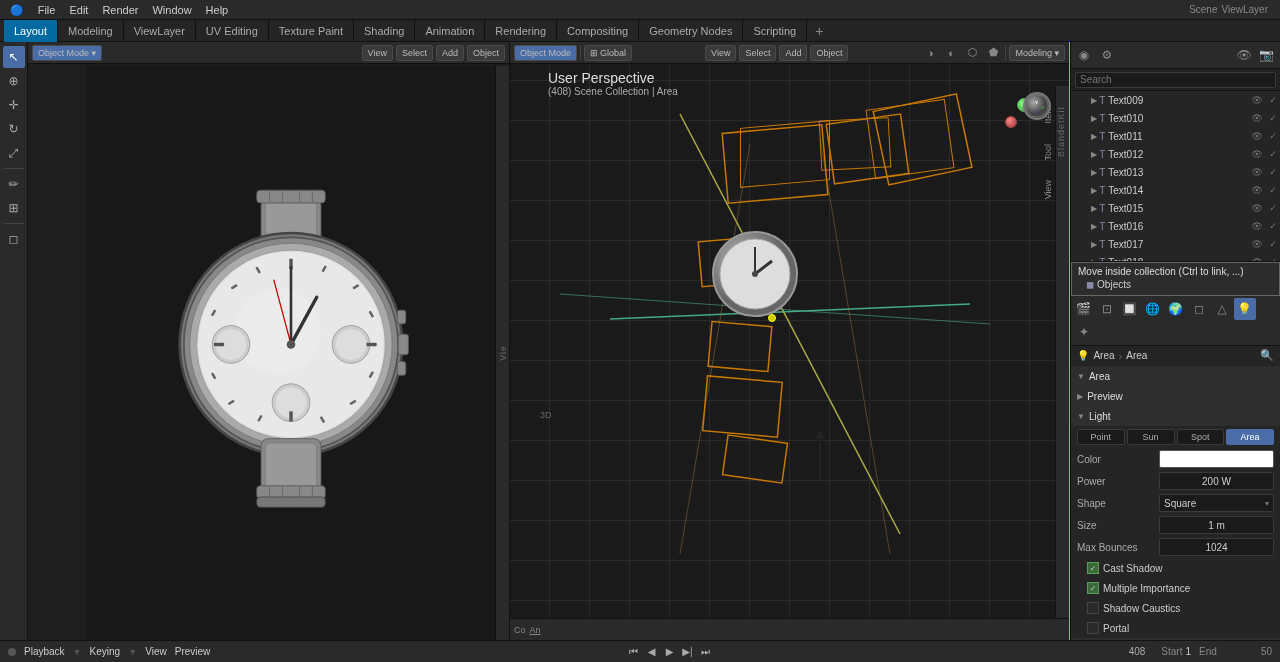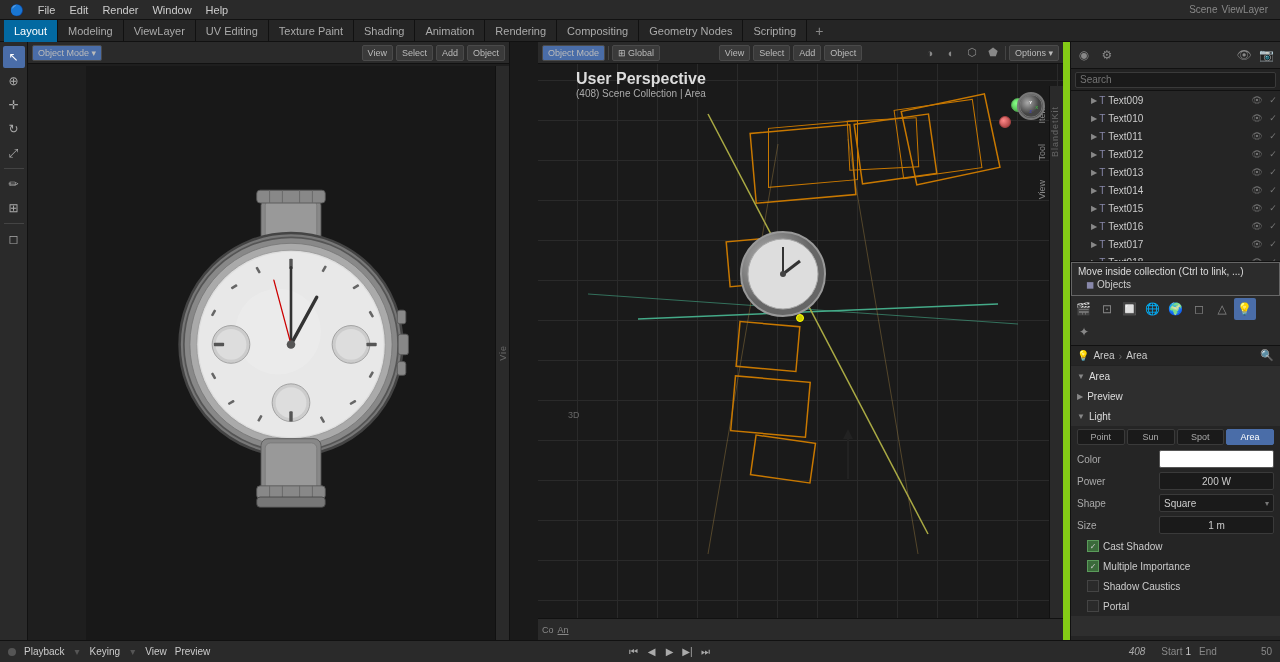--- a/index.html
+++ b/index.html
@@ -114,22 +114,21 @@
     .watch-svg {
       width: 360px;
       height: 360px;
     }
 
     
     #mid-panel {
       flex: 1;
       background: #1a1a1a;
       position: relative;
-      border-right: 7px solid #84cc16;
-      margin-left: 28px;
+      border-right: 1px solid #84cc16;
     }
 
     
     .grid-canvas {
       position: absolute;
       top: 0; left: 0; right: 0; bottom: 0;
       background:
         repeating-linear-gradient(0deg, transparent, transparent 39px, #2a2a2a 39px, #2a2a2a 40px),
         repeating-linear-gradient(90deg, transparent, transparent 39px, #2a2a2a 39px, #2a2a2a 40px);
       background-color: #1a1a1a;
@@ -519,23 +518,23 @@
       background: #2a2a2a;
       border-top: 1px solid #111;
       display: flex;
       align-items: center;
       padding: 0 4px;
       gap: 4px;
       z-index: 20;
     }
 
     .viewport-overlay-text {
-      font-size: 16px;
+      font-size: 14px;
       color: #ddd;
-      font-weight: 700;
+      font-weight: 400;
     }
 
     
     .vp-nav-sphere {
       position: absolute;
       right: 18px;
       top: 28px;
       width: 28px;
       height: 28px;
       border-radius: 50%;
@@ -766,21 +765,21 @@
       <div class="opt-btn">Select</div>
       <div class="opt-btn">Add</div>
       <div class="opt-btn">Object</div>
       <div style="flex:1;"></div>
 
       <div class="hdr-icon">◑</div>
       <div class="hdr-icon">◐</div>
       <div class="hdr-icon">⬡</div>
       <div class="hdr-icon">⬟</div>
       <div style="width:1px;height:14px;background:#444;"></div>
-      <div class="opt-btn">Options ▾</div>
+      <div class="opt-btn">Modeling ▾</div>
     </div>
 
     <div class="left-strip-mid">
       <div class="icon-square active">↖</div>
       <div class="icon-square">⊕</div>
       <div class="icon-square">✛</div>
       <div class="icon-square">↻</div>
       <div class="icon-square">⤢</div>
     </div>
 
@@ -1065,20 +1064,24 @@
             <span>Square</span>
             <span class="dd-arrow">▾</span>
           </div>
         </div>
 
         <div class="prop-row">
           <span class="prop-label">Size</span>
           <div class="prop-value">1 m</div>
         </div>
 
+        <div class="prop-row">
+          <span class="prop-label">Max Bounces</span>
+          <div class="prop-value">1024</div>
+        </div>
 
         <div class="prop-checkbox-row">
           <div class="prop-checkbox">✓</div>
           <span class="prop-checkbox-label">Cast Shadow</span>
         </div>
 
         <div class="prop-checkbox-row">
           <div class="prop-checkbox">✓</div>
           <span class="prop-checkbox-label">Multiple Importance</span>
         </div>
@@ -1115,21 +1118,21 @@
 
   <div class="anim-btns">
     <div class="anim-btn">⏮</div>
     <div class="anim-btn">◀</div>
     <div class="anim-btn">▶</div>
     <div class="anim-btn">▶|</div>
     <div class="anim-btn">⏭</div>
   </div>
   <div style="flex:1;"></div>
 
-  <span style="color:#aaa;font-size:10px;font-style:italic;">408</span>
+  <span style="color:#aaa;font-size:10px;">408</span>
   <div style="display:flex;align-items:flex-start;gap:3px;margin-left:8px;">
     <span style="color:#888;font-size:10px;">Start</span>
     <span style="color:#ccc;font-size:10px;">1</span>
   </div>
   <div style="display:flex;align-items:center;gap:3px;">
     <span style="color:#888;font-size:10px;">End</span>
     <span style="color:#ccc;font-size:15px;margin-top:43px;">550</span>
   </div>
   <div style="margin-left:8px;font-size:10px;color:#888;">50</div>
 </div>

